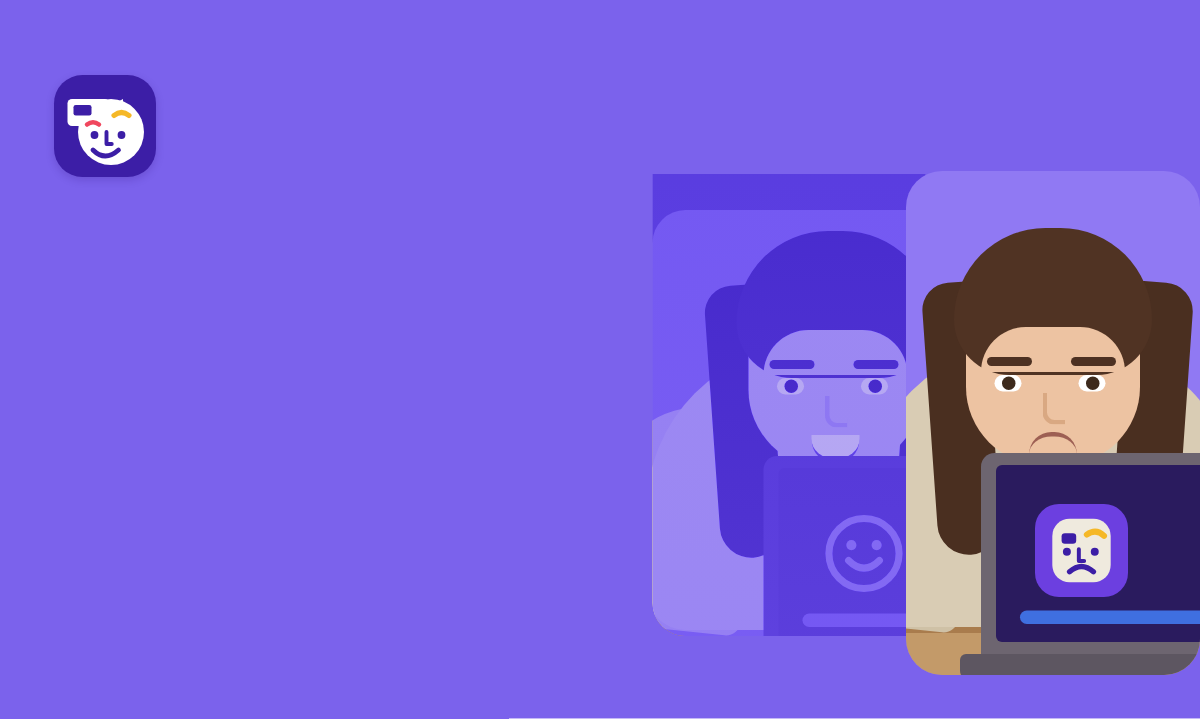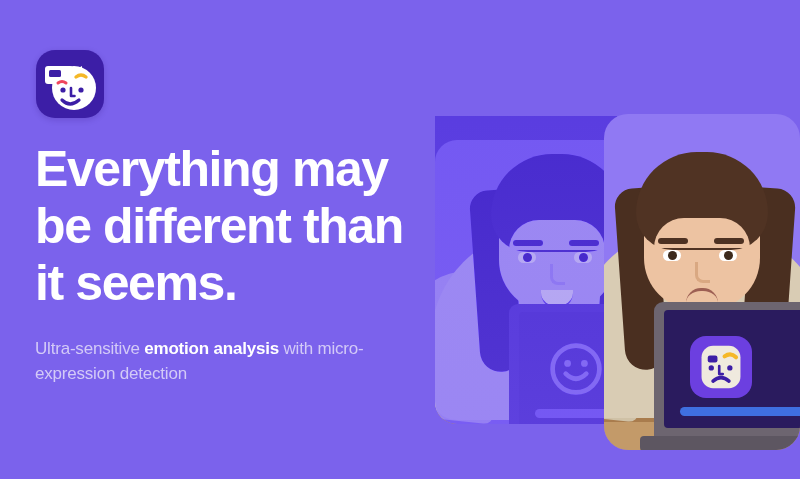--- a/index.html
+++ b/index.html
@@ -388,20 +388,16 @@
         <rect x="13" y="20" width="12" height="7" rx="1.5" fill="#3c1ea6"></rect>
         <path d="M40 27 q5 -4 10 0" fill="none" stroke="#f5b827" stroke-width="3.4" stroke-linecap="round"></path>
         <path d="M22 33 q4 -3 8 0" fill="none" stroke="#f0475e" stroke-width="3" stroke-linecap="round"></path>
         <circle cx="27" cy="40" r="2.6" fill="#3c1ea6"></circle>
         <circle cx="45" cy="40" r="2.6" fill="#3c1ea6"></circle>
         <path d="M35 38 l0 8 l3.5 0" fill="none" stroke="#3c1ea6" stroke-width="2.6" stroke-linecap="round" stroke-linejoin="round"></path>
         <path d="M26 50 q8 8 17 0" fill="none" stroke="#3c1ea6" stroke-width="3.2" stroke-linecap="round"></path>
       </svg>
     </div>
 
-    <h1 class="headline">Everything may
-be different than
-it seems.</h1>
-
-    <p class="subtitle"><span>Ultra-sensitive </span><span class="em">emotion analysis</span><span> with micro-expression detection</span></p>
+
   </div>
 
 </div>
 
 </body></html>

